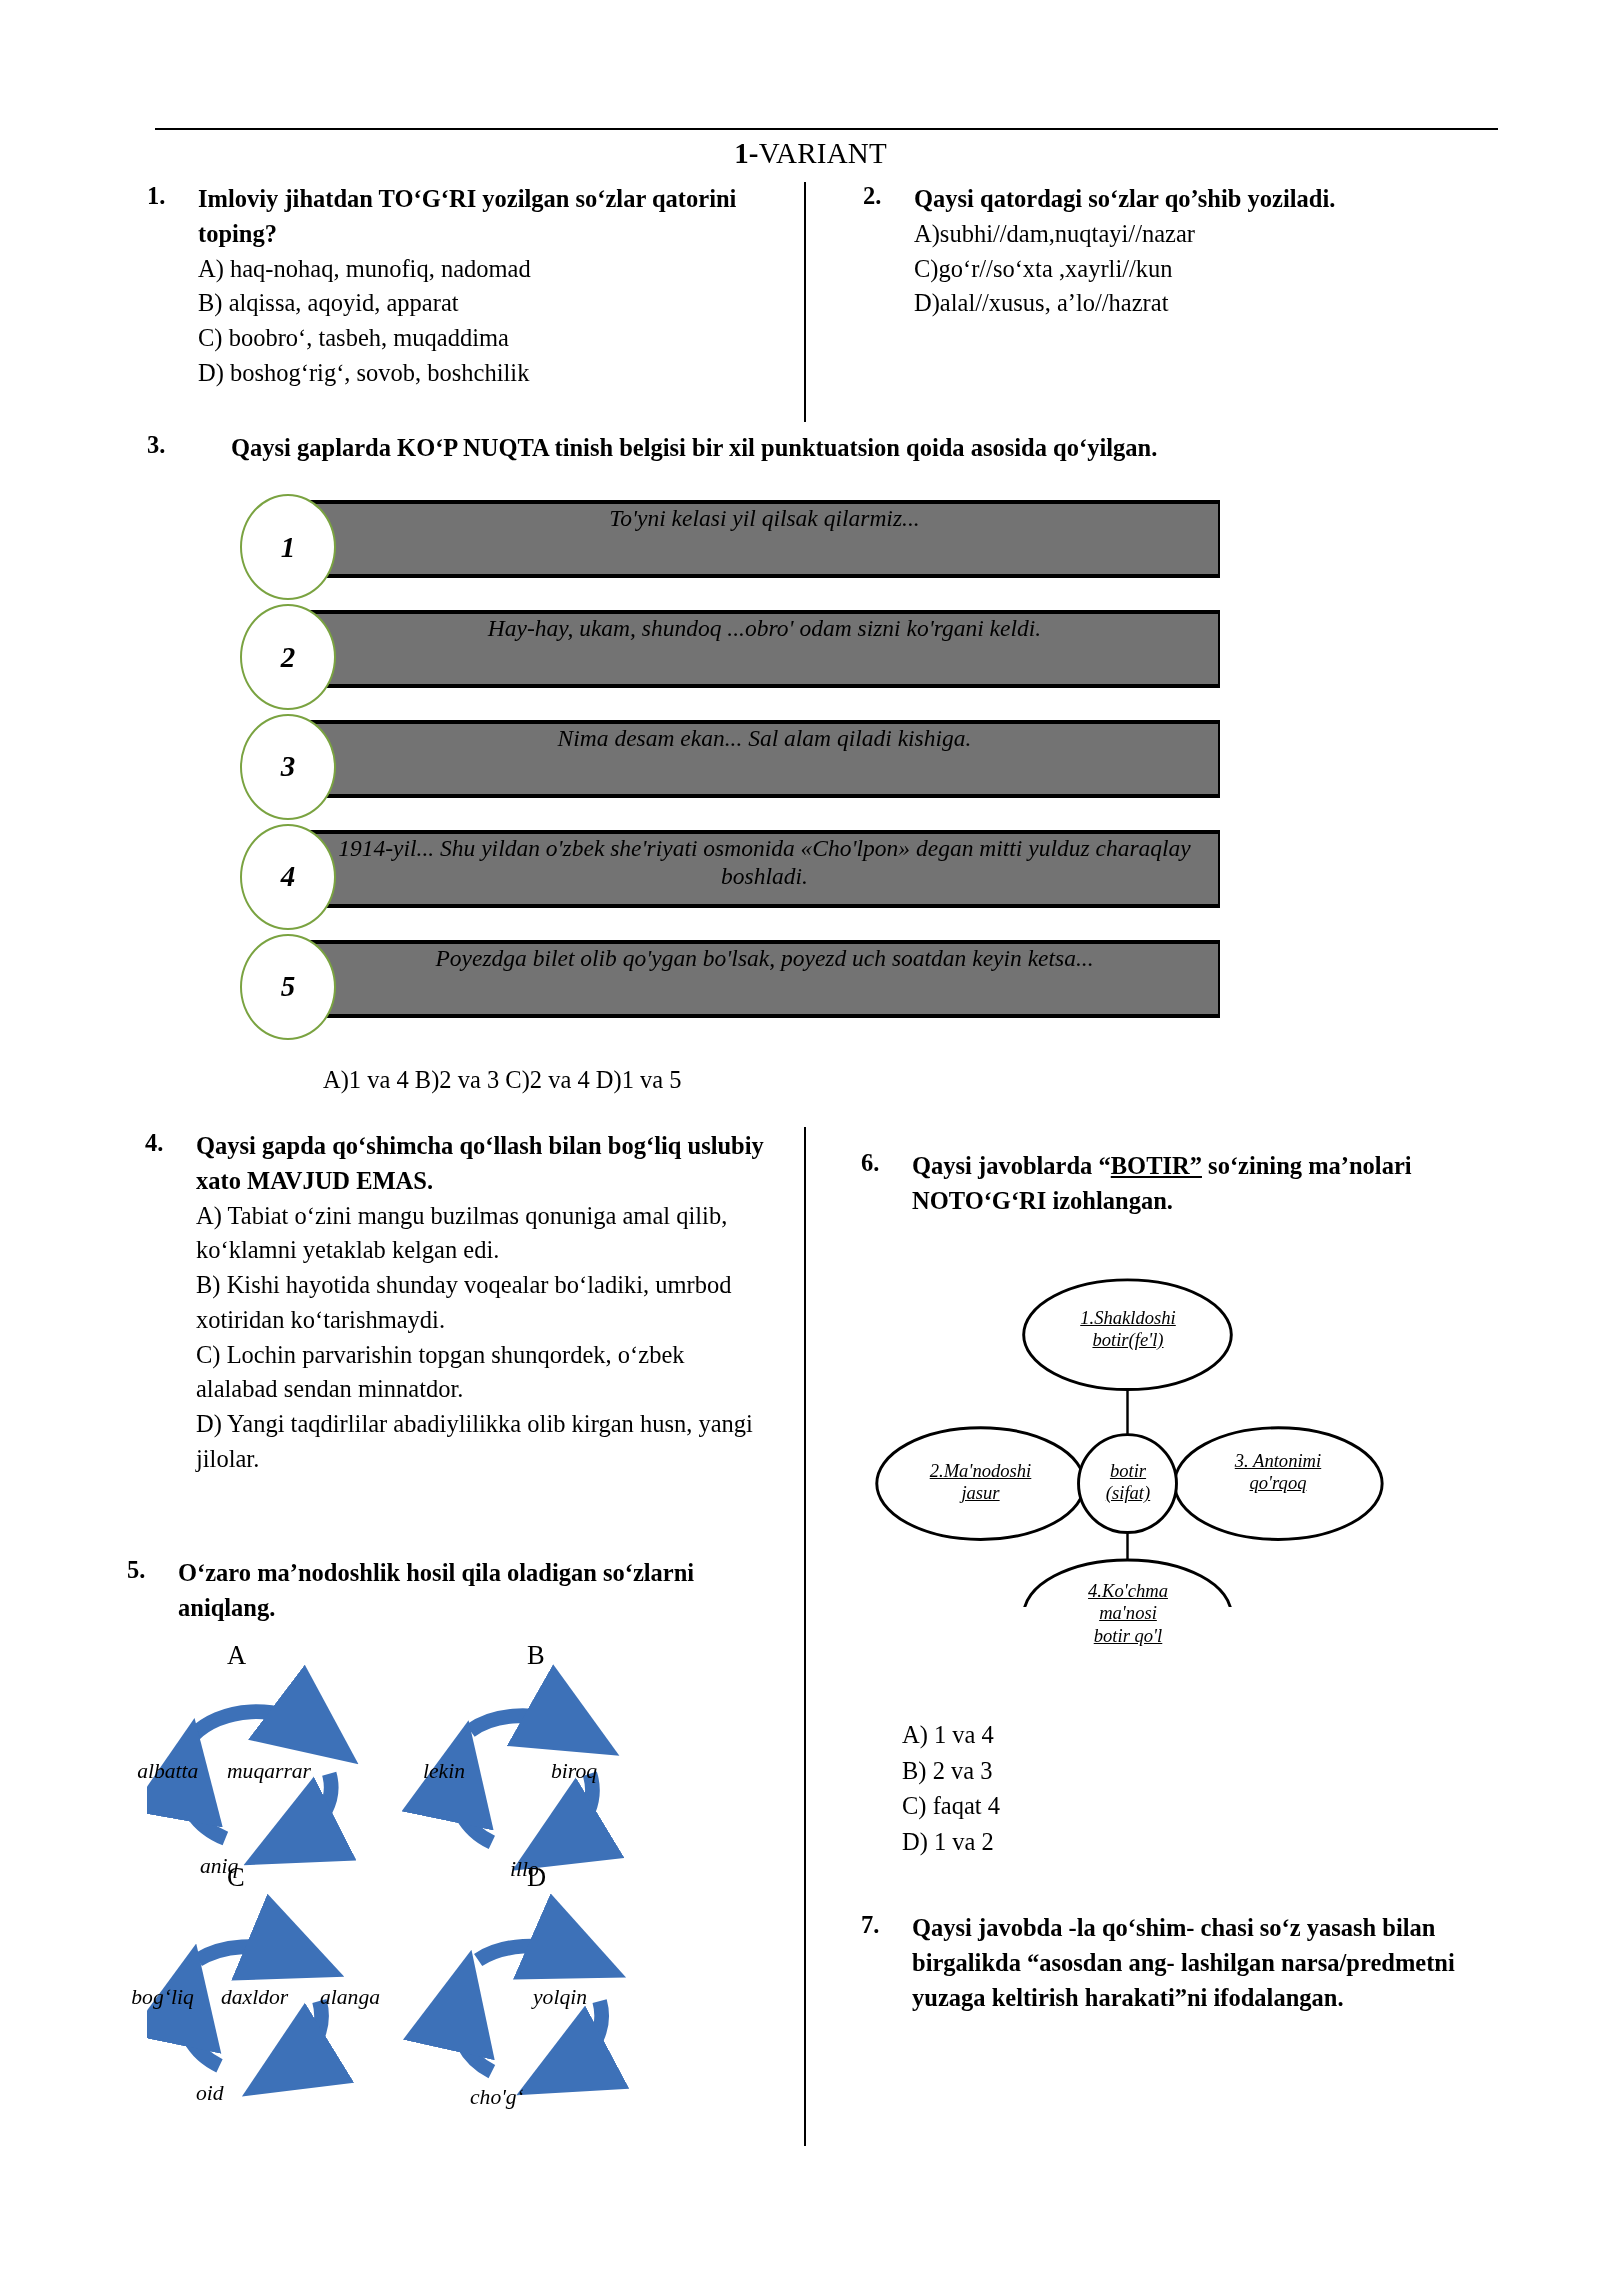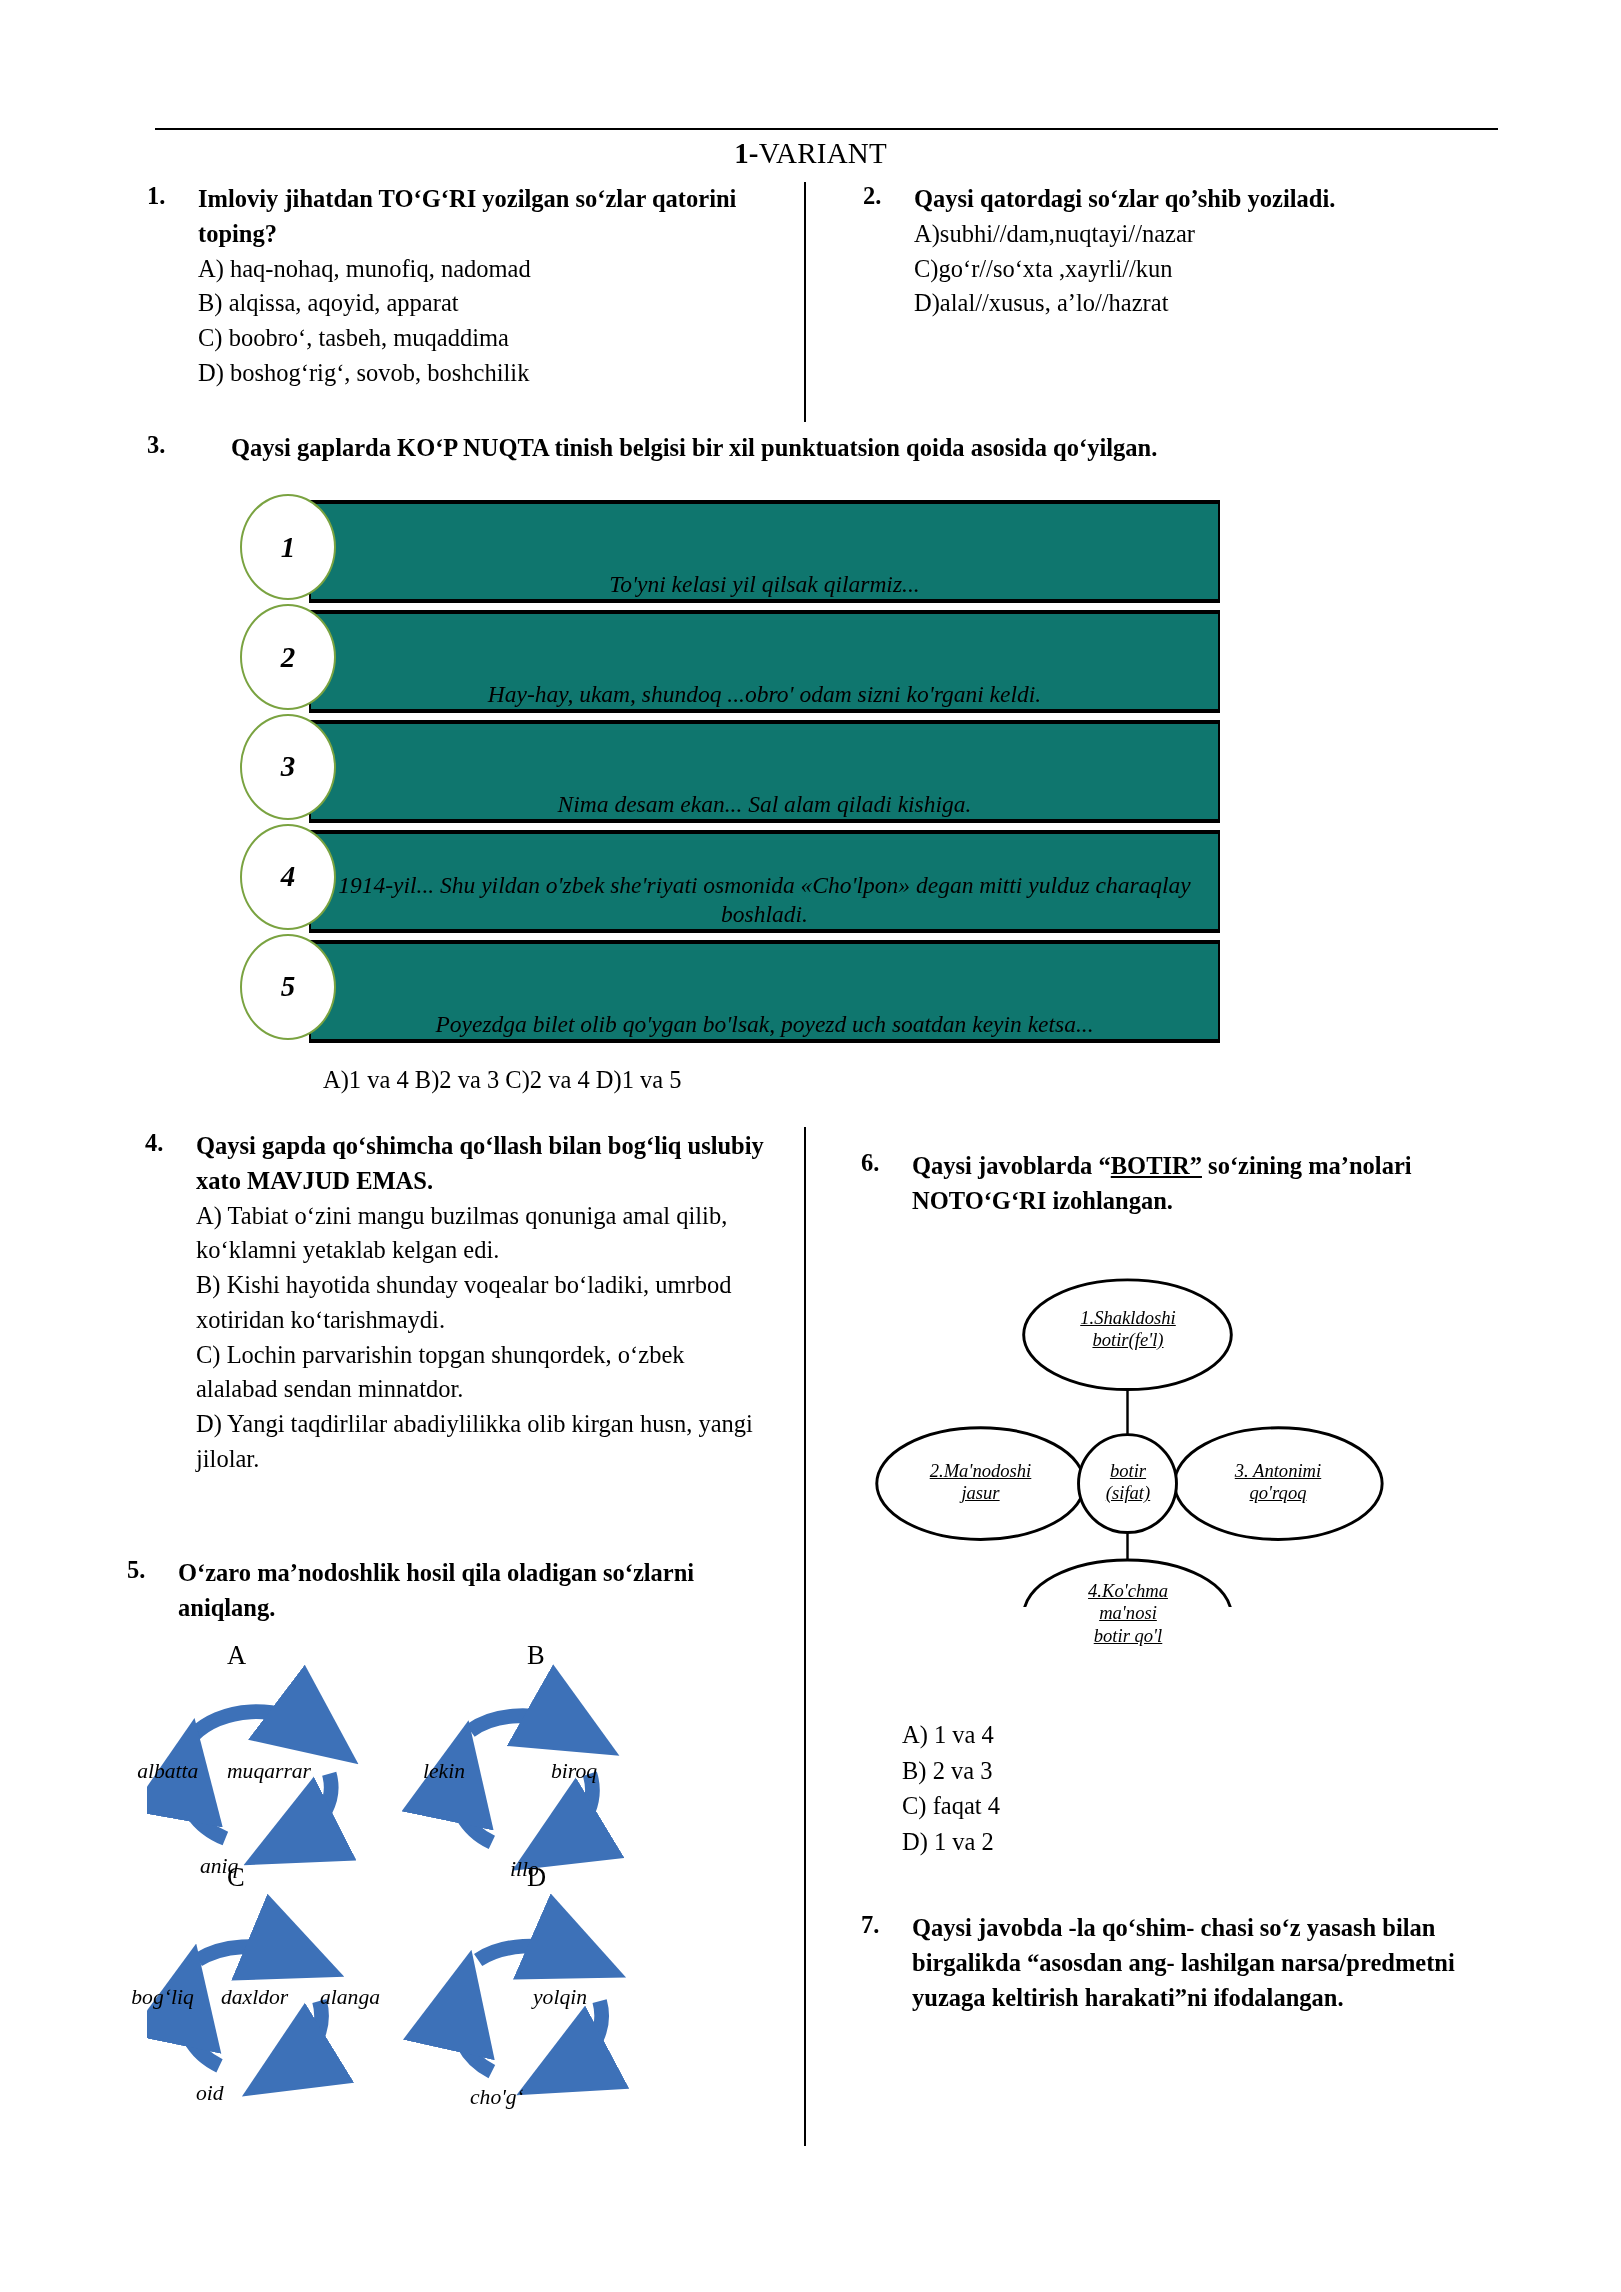--- a/index.html
+++ b/index.html
@@ -105,27 +105,27 @@
   .box-row {
     position: relative;
     height: 106px;
     margin-bottom: 3.9px;
   }
   .box-bar {
     position: absolute;
     left: 69px;
     top: 0;
     right: 0;
-    height: 103px;
+    height: 78px;
     border: 2px solid #000;
     border-top-width: 4.9px;
     border-bottom-width: 4.9px;
-    background: #0f766e;
+    background: #737373;
     display: flex;
-    align-items: flex-end;
+    align-items: flex-start;
     justify-content: center;
     box-sizing: border-box;
   }
   .box-text {
     font-size: 23.5px;
     font-style: italic;
     text-align: center;
     line-height: 1.22;
     padding: 0 15.7px;
   }
@@ -377,21 +377,21 @@
       <line x1="270" y1="110" x2="270" y2="168" stroke="#000" stroke-width="2.5"></line>
       <line x1="270" y1="262" x2="270" y2="300" stroke="#000" stroke-width="2.5"></line>
       <ellipse cx="270" cy="62" rx="106" ry="56" fill="#fff" stroke="#000" stroke-width="3"></ellipse>
       <ellipse cx="120" cy="214" rx="106" ry="57" fill="#fff" stroke="#000" stroke-width="3"></ellipse>
       <ellipse cx="424" cy="214" rx="106" ry="57" fill="#fff" stroke="#000" stroke-width="3"></ellipse>
       <ellipse cx="270" cy="214" rx="50" ry="50" fill="#fff" stroke="#000" stroke-width="3"></ellipse>
       <ellipse cx="270" cy="348" rx="106" ry="56" fill="#fff" stroke="#000" stroke-width="3"></ellipse>
     </svg>
     <div class="ell-text" style="left:171px; top:33px; width:188px;">1.Shakldoshi<br>botir(fe'l)</div>
     <div class="ell-text" style="left:23.5px; top:186px; width:188px;">2.Ma'nodoshi<br>jasur</div>
-    <div class="ell-text" style="left:321px; top:186px; width:188px;">3. Antonimi<br>qo'rqoq</div>
+    <div class="ell-text" style="left:321px; top:176px; width:188px;">3. Antonimi<br>qo'rqoq</div>
     <div class="ell-text" style="left:210px; top:186px; width:110px;">botir<br>(sifat)</div>
     <div class="ell-text" style="left:171px; top:306px; width:188px;">4.Ko'chma<br>ma'nosi<br>botir qo'l</div>
   </div>
 
   <div class="q6-answers">
     <div>A) 1 va 4</div>
     <div>B) 2 va 3</div>
     <div>C) faqat 4</div>
     <div>D) 1 va 2</div>
   </div>

